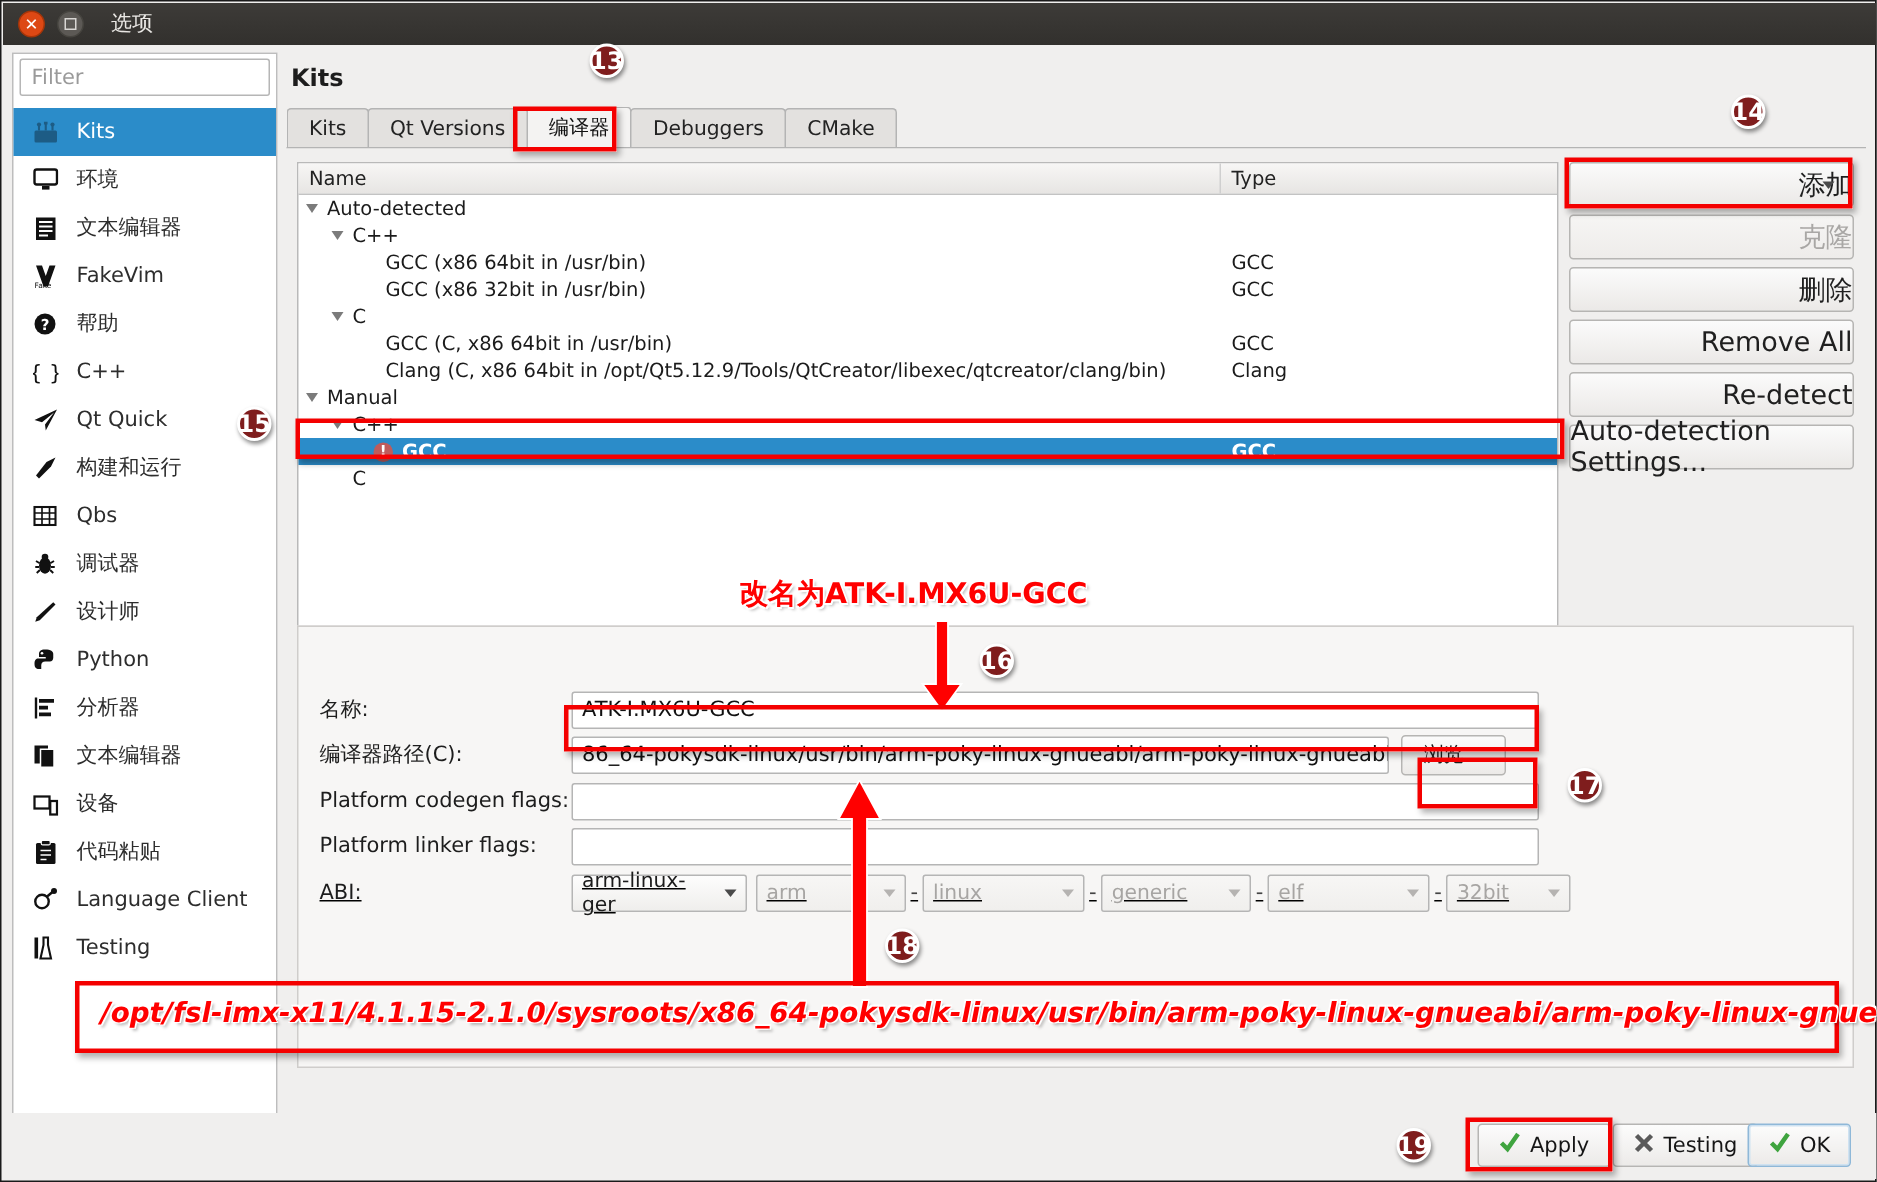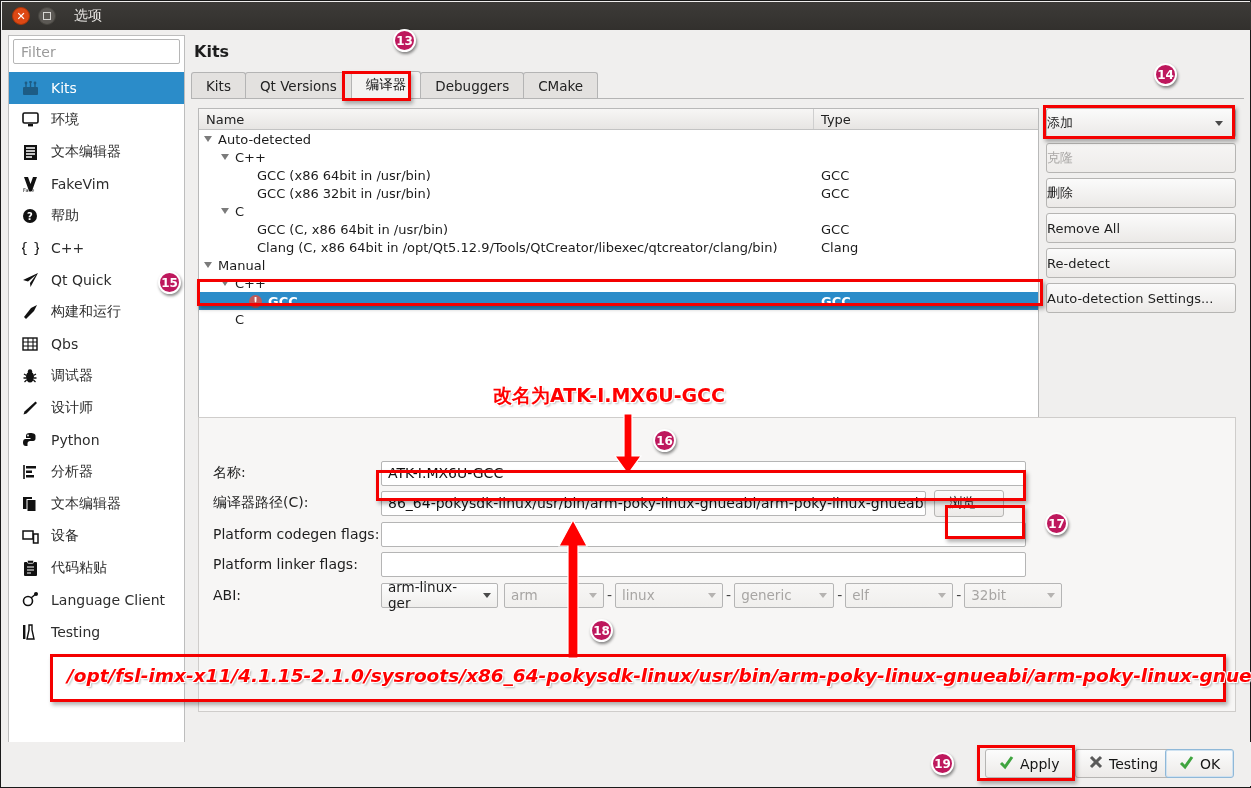--- a/index.html
+++ b/index.html
@@ -135,22 +135,22 @@
     margin-right: 6px; flex: 0 0 13px;
     font-family: "DejaVu Sans", sans-serif;
   }
 
   
   .btncol { position: absolute; left: 855px; top: 9px; width: 190px; }
   .qbtn {
     width: 190px; height: 30px; margin-bottom: 5px;
     background: linear-gradient(to bottom,#fbfbfb,#ebe9e7);
     border: 1px solid #b6b5b3; border-radius: 3px;
-    display:flex; align-items:center; justify-content:flex-start;
-    font-size: 13px; color: #1f1f1f; position: relative;
+    display:flex; align-items:center; justify-content:flex-end;
+    font-size: 18px; color: #1f1f1f; position: relative;
   }
   .qbtn.disabled { color: #a9a7a5; background: linear-gradient(to bottom,#f6f5f4,#eeecea); }
   .qbtn .dd-arrow {
     position:absolute; right: 12px;
     width:0;height:0;border-left:4px solid transparent;border-right:4px solid transparent;
     border-top:5px solid #4a4a4a;
   }
 
   
   .formbox {
@@ -199,22 +199,22 @@
   .dlg-btn.primary { border-color:#8fb8d8; box-shadow: inset 0 0 0 1px #cfe2f1; }
 
   
   .hl {
     position: absolute; border: 3px solid #f40000;
     box-shadow: 2px 3px 4px rgba(0,0,0,0.30);
     pointer-events: none;
   }
   .badge {
     position: absolute; width: 23px; height: 23px; border-radius: 50%;
-    background: #be185d; color: #fff;
-    font-size: 12px; font-weight: bold;
+    background: #7f1d1d; color: #fff;
+    font-size: 16px; font-weight: bold;
     display:flex; align-items:center; justify-content:center;
     border: 2px solid #fff;
     box-shadow: 1px 2px 3px rgba(0,0,0,0.45);
     font-family: "DejaVu Sans", sans-serif;
   }
   .anno-text {
     position: absolute; color: #f00; font-weight: bold;
     text-shadow: 1px 1px 0 #fff, -1px -1px 0 #fff, 1px -1px 0 #fff, -1px 1px 0 #fff,
                  2px 2px 2px rgba(0,0,0,.25);
     white-space: nowrap;
@@ -578,21 +578,21 @@
         </div>
       </div>
 
       <div class="frow" style="top:133px; width:1010px;">
         <div class="flabel">Platform linker flags:</div>
         <div class="finput" style="width:645px;">
           <span></span>
         </div>
       </div>
 
-      <div class="frow" style="top:164px; width:1010px;">
+      <div class="frow" style="top:164px; width:1010px;text-decoration:underline;">
         <div class="flabel">ABI:</div>
         <div class="fcombo" style="width:117px;">
           <span>arm-linux-ger</span>
             <span class="cb-arrow"></span>
         </div>
         <span class="dash"></span>
         <div class="fcombo dis" style="width:100px;">
           <span>arm</span>
             <span class="cb-arrow"></span>
         </div>
@@ -605,21 +605,21 @@
         <div class="fcombo dis" style="width:100px;">
           <span>generic</span>
             <span class="cb-arrow"></span>
         </div>
         <span class="dash">-</span>
         <div class="fcombo dis" style="width:108px;">
           <span>elf</span>
             <span class="cb-arrow"></span>
         </div>
         <span class="dash">-</span>
-        <div class="fcombo dis" style="width:98px;">
+        <div class="fcombo dis" style="width:83px;">
           <span>32bit</span>
             <span class="cb-arrow"></span>
         </div>
       </div>
 
     </div>
   </div>
 
   <div class="bottombar">
     <div class="dlg-btn" style="left:983px; top:7px;">

